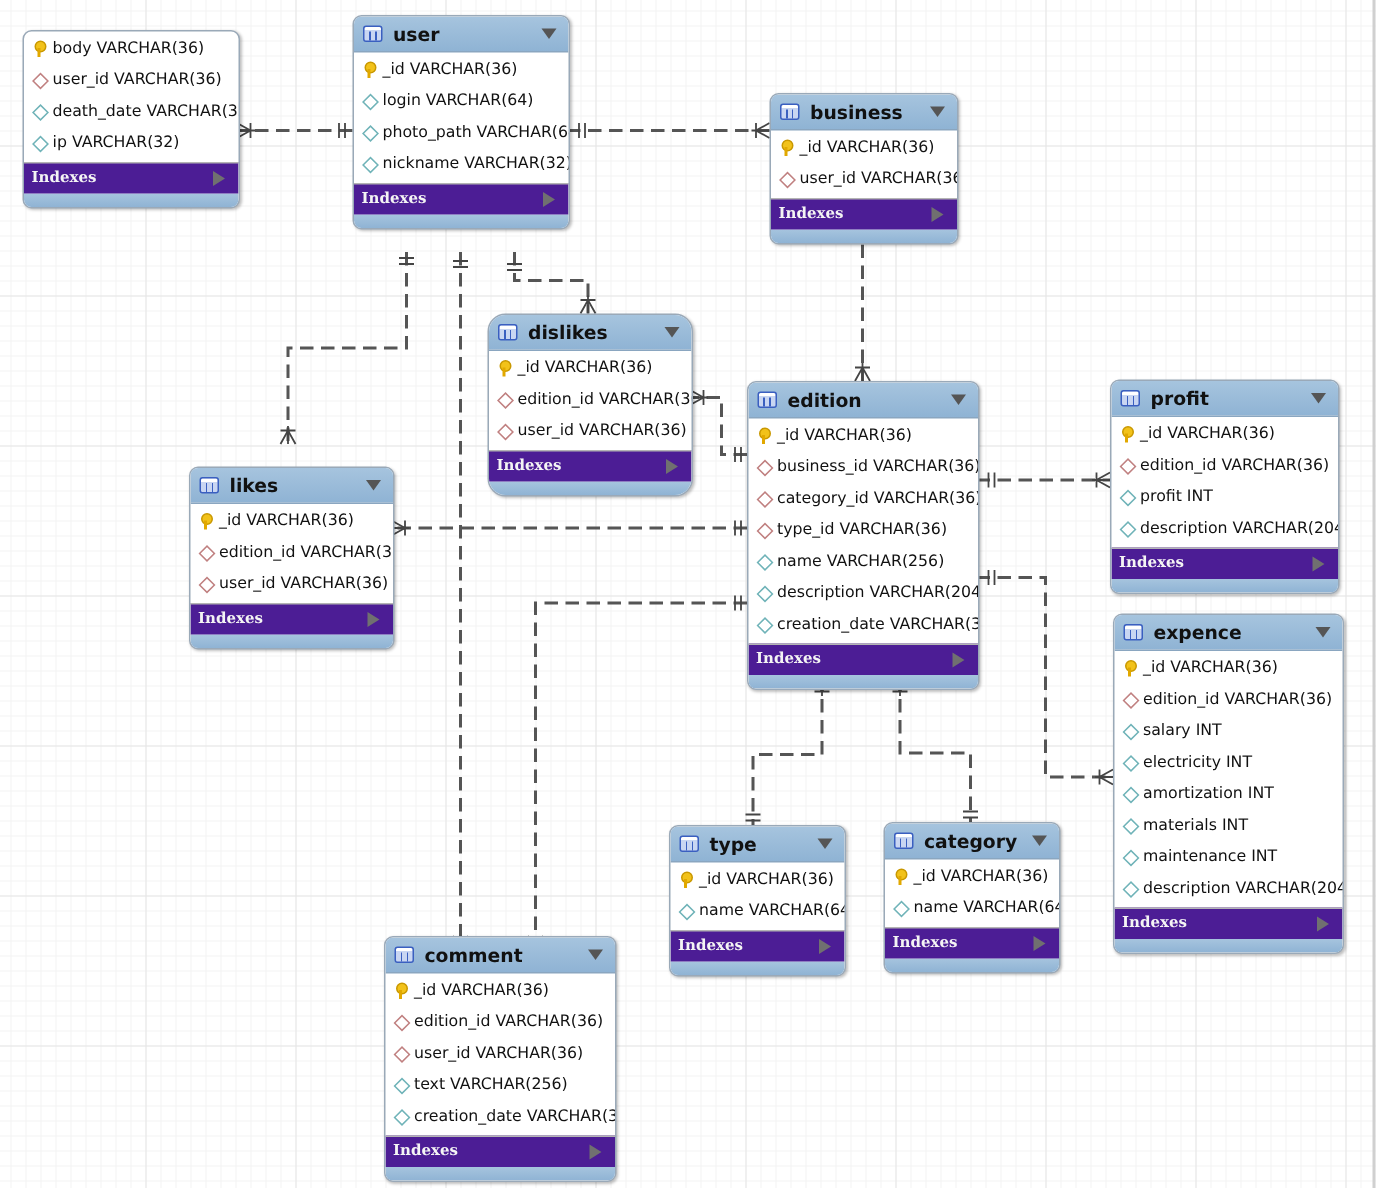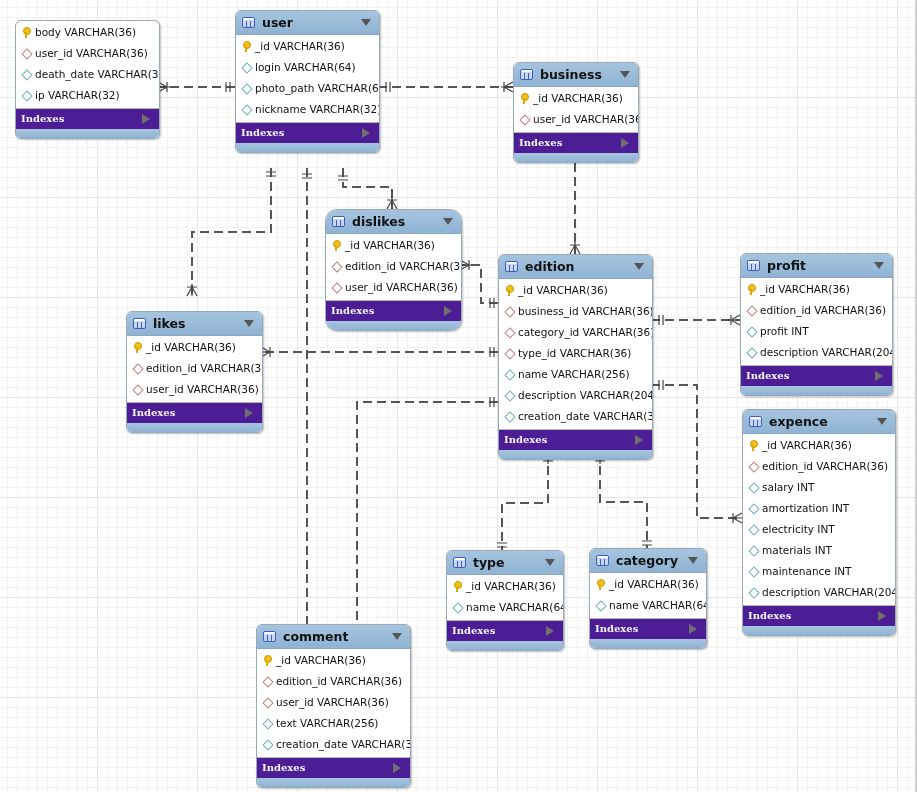--- a/index.html
+++ b/index.html
@@ -323,25 +323,25 @@
         <div class="col">
           <span class="col-icon fk"></span>
           <span>edition_id VARCHAR(36)</span>
         </div>
         <div class="col">
           <span class="col-icon attr"></span>
           <span>salary INT</span>
         </div>
         <div class="col">
           <span class="col-icon attr"></span>
+          <span>electricity INT</span>
+        </div>
+        <div class="col">
+          <span class="col-icon attr"></span>
           <span>amortization INT</span>
-        </div>
-        <div class="col">
-          <span class="col-icon attr"></span>
-          <span>electricity INT</span>
         </div>
         <div class="col">
           <span class="col-icon attr"></span>
           <span>materials INT</span>
         </div>
         <div class="col">
           <span class="col-icon attr"></span>
           <span>maintenance INT</span>
         </div>
         <div class="col">

